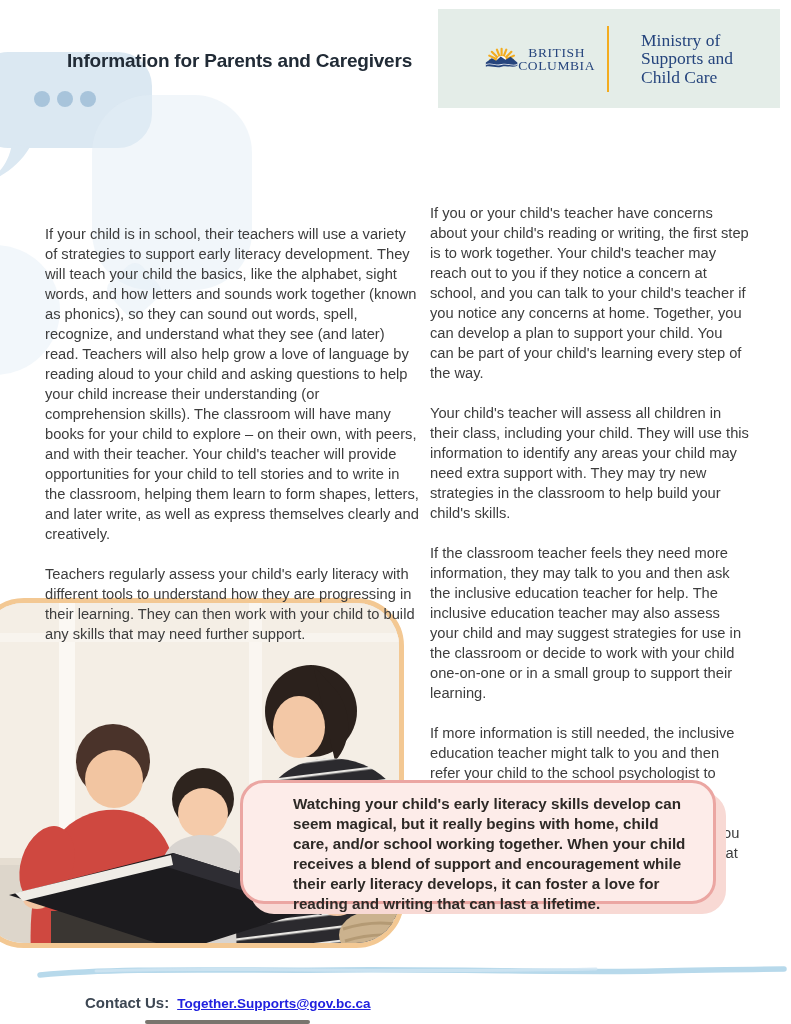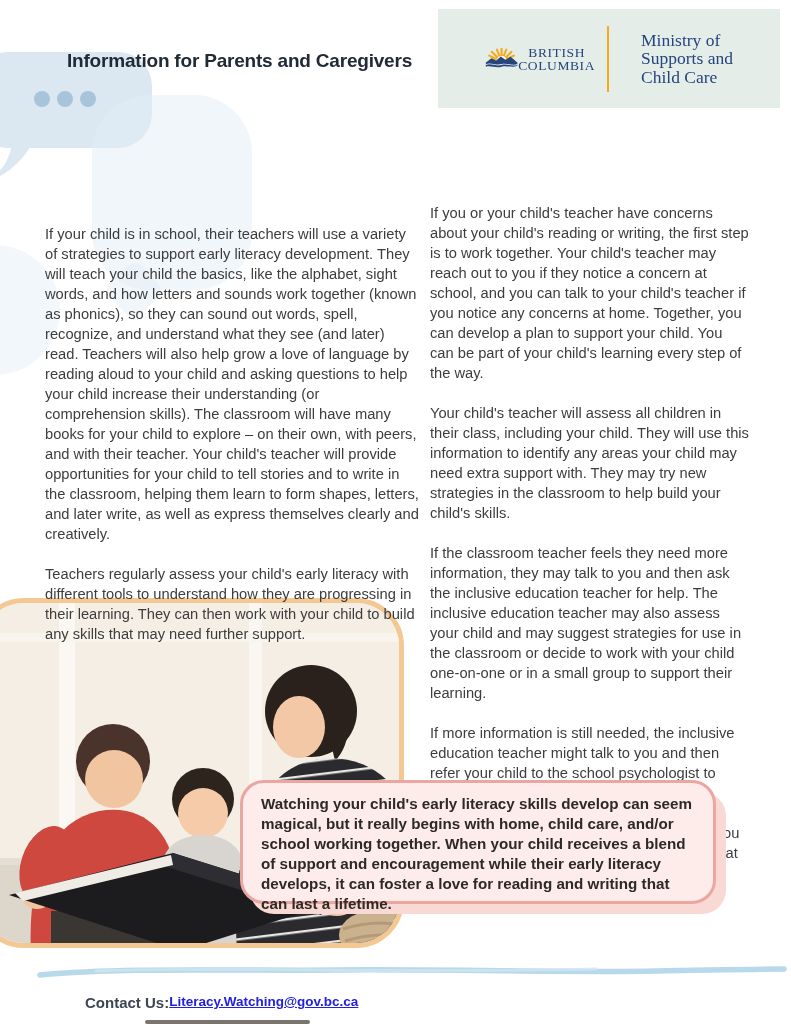--- a/index.html
+++ b/index.html
@@ -40,24 +40,24 @@
   
   .photo-frame { position:absolute; left:-24px; top:598px; width:428px; height:350px;
     border:5px solid #f3c893; border-radius:48px; overflow:hidden; z-index:1; background:#efe8df; }
   .photo-frame svg { display:block; }
   
   .callout-shadow { position:absolute; left:250px; top:792px; width:476px; height:122px;
     background:#f8d9d4; border-radius:24px; z-index:2; }
   .callout { position:absolute; left:240px; top:780px; width:476px; height:124px;
     background:#fdece9; border:3px solid #eba6a2; border-radius:24px; z-index:3;
     padding:11px 20px 10px 18px; }
-  .callout-text { font-size:15.2px; font-weight:700; color:#2d2926; line-height:20px; }
+  .callout-text { font-size:15.2px; font-weight:700; color:#2d2926; line-height:20px;margin-left:32px; }
   
   .wave-svg { position:absolute; left:36px; top:962px; z-index:1; }
-  .contact-row { position:absolute; left:85px; top:994px; z-index:2; display:flex; align-items:flex-start; }
+  .contact-row { position:absolute; left:85px; top:994px; z-index:2; display:flex; align-items:flex-end; gap:8px; }
   .contact-label { font-size:15px; font-weight:700; color:#3d4753; }
   .email-link { font-size:13.5px; font-weight:700; color:#2121df; text-decoration:underline; cursor:pointer; }
   .bottom-sliver { position:absolute; left:145px; top:1020px; width:165px; height:4px;
     background:#57524a; opacity:.8; border-radius:2px; z-index:1; }
 </style>
 </head>
 <body>
 
 <div class="page">
 
@@ -169,18 +169,18 @@
     <div class="callout-text">Watching your child's early literacy skills develop can seem magical, but it really begins with home, child care, and/or school working together. When your child receives a blend of support and encouragement while their early literacy develops, it can foster a love for reading and writing that can last a lifetime.</div>
   </div>
 
   <svg class="wave-svg" width="752" height="20" viewBox="0 0 752 20">
     <path d="M4,13 C90,5 200,9 300,8 C420,7 540,11 620,9 C680,8 720,7 748,7" stroke="#b7d9eb" stroke-width="5.5" fill="none" stroke-linecap="round"></path>
     <path d="M60,9 C180,4 360,12 560,7" stroke="#cfe5f2" stroke-width="3" fill="none" stroke-linecap="round" opacity="0.8"></path>
   </svg>
 
   <div class="contact-row">
     <span class="contact-label">Contact Us:</span>
-    <a class="email-link">Literacy.Watching@gov.bc.ca</a>
+    <a class="email-link">Together.Supports@gov.bc.ca</a>
   </div>
 
   <div class="bottom-sliver"></div>
 
 </div>
 
 </body></html>

